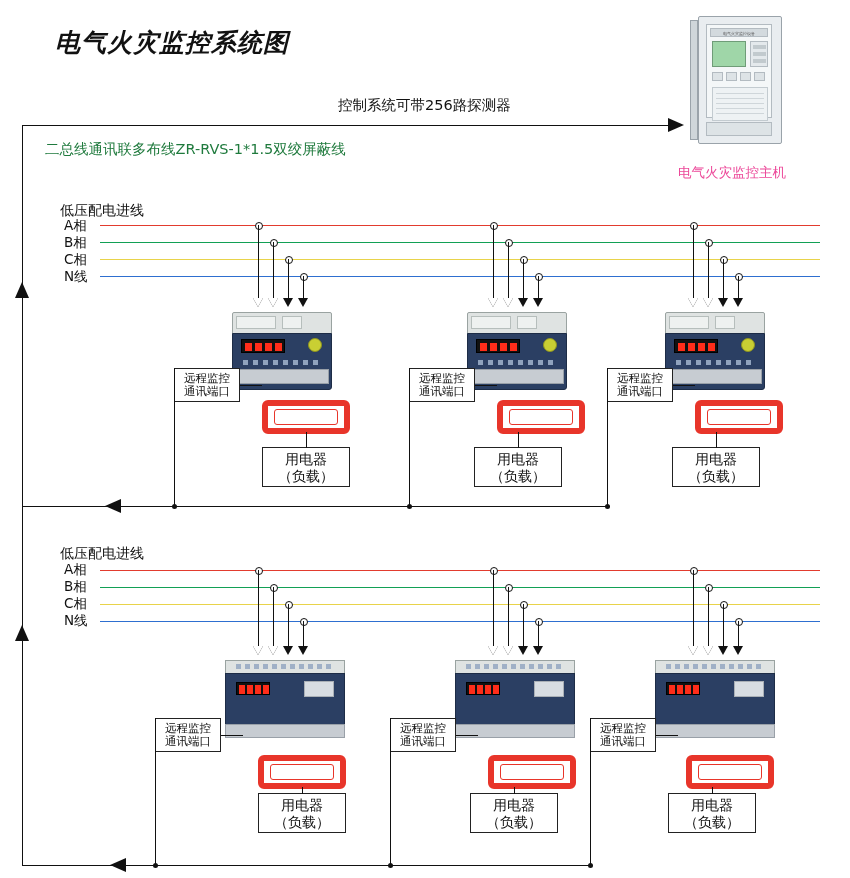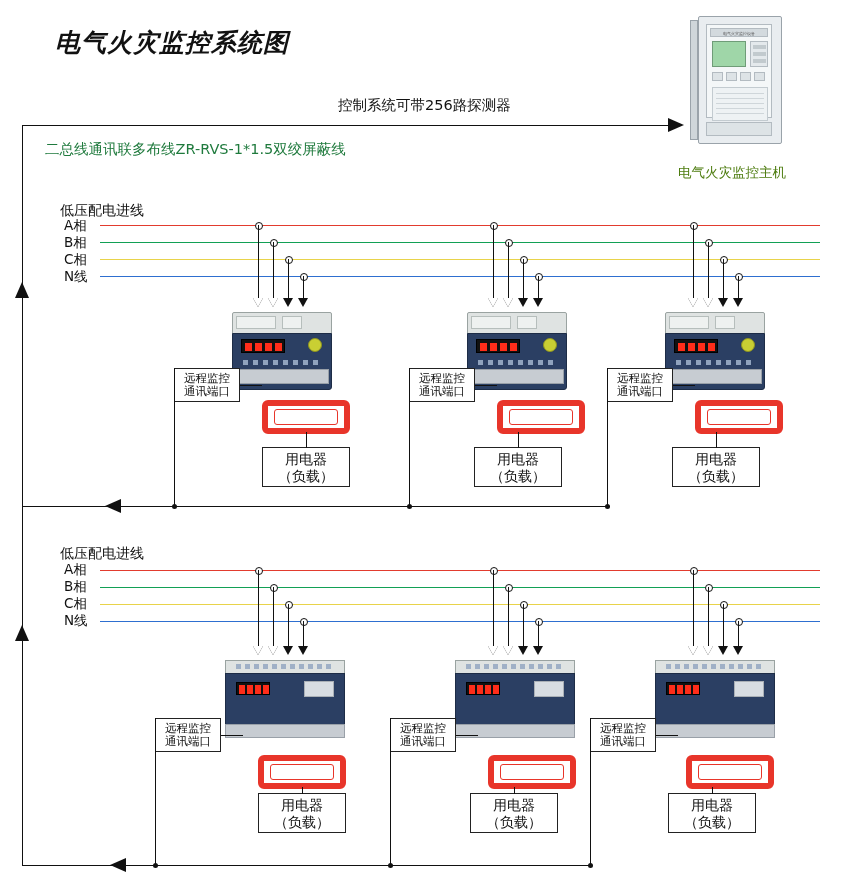--- a/index.html
+++ b/index.html
@@ -22,21 +22,21 @@
   .note-top{
     left:338px;top:96px;
     font-size:14.5px;color:#111;white-space:nowrap;
   }
   .bus-label{
     left:45px;top:140px;
     font-size:14.5px;color:#1f7a3d;white-space:nowrap;
   }
   .host-label{
     left:678px;top:164px;
-    font-size:13.5px;color:#4d7c0f;white-space:nowrap;
+    font-size:13.5px;color:#ec4899;white-space:nowrap;
   }
   .incoming-label{
     font-size:14px;color:#111;white-space:nowrap;
   }
   .phase-label{
     font-size:13.5px;color:#111;white-space:nowrap;
   }
   .port-box{
     border:1px solid #222;background:#fff;
     font-size:11.5px;line-height:13px;color:#111;

